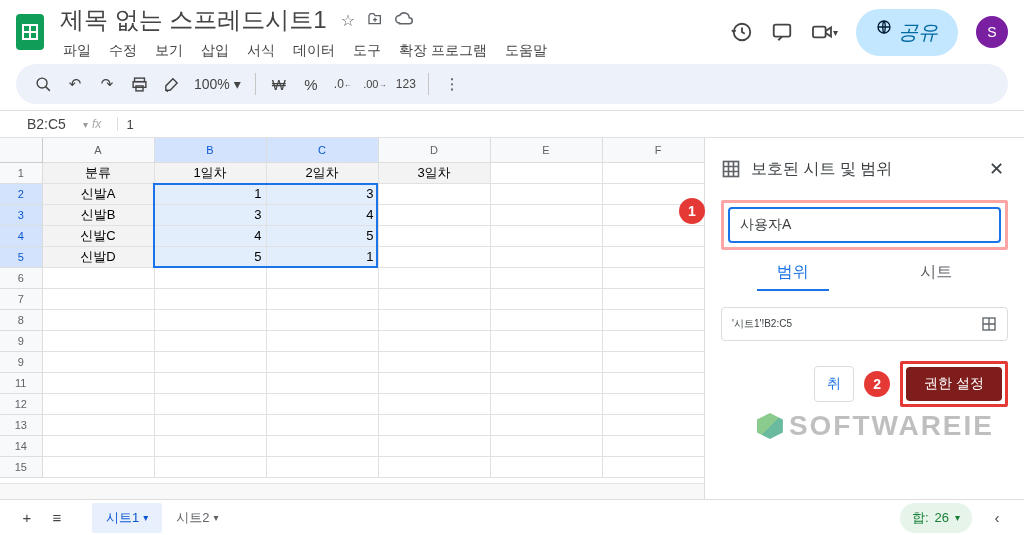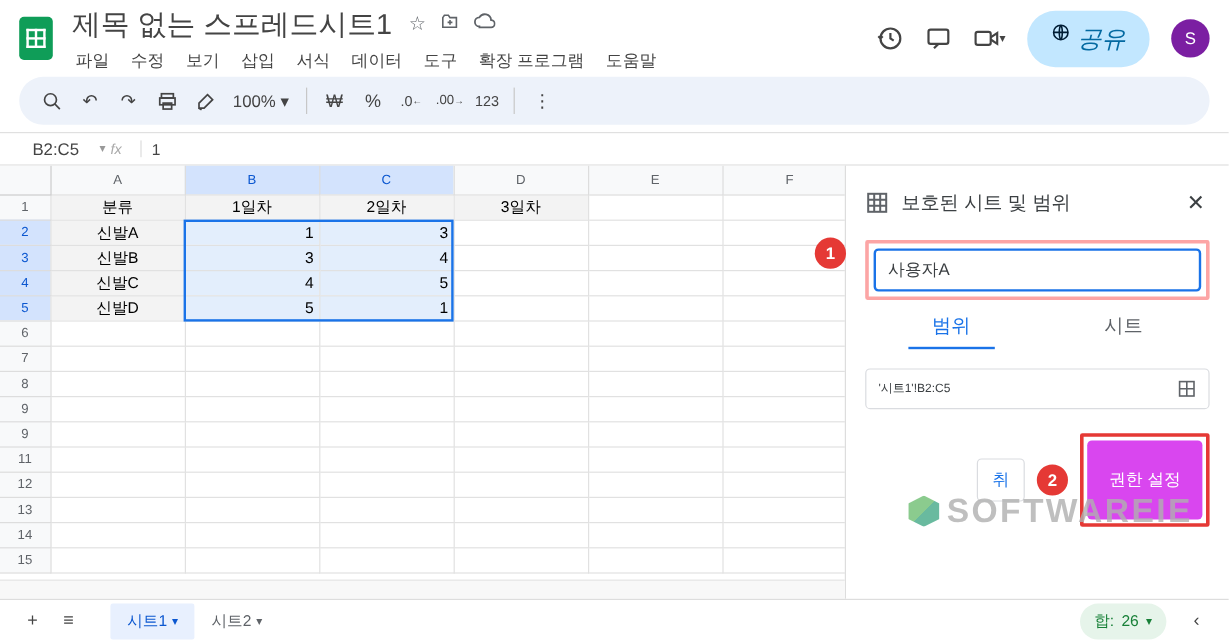--- a/index.html
+++ b/index.html
@@ -58,21 +58,21 @@
 .highlight-box { border: 3px solid #fca5a5; border-radius: 2px; position: relative; padding: 4px; margin-bottom: 6px; }
 .desc-input { width: 100%; border: 2px solid #1a73e8; border-radius: 4px; padding: 8px 10px; font-size: 14px; color: #3c4043; outline: none; }
 .tabs { display: flex; justify-content: space-around; margin-bottom: 16px; }
 .tab { font-size: 16px; color: #5f6368; padding: 6px 20px; cursor: pointer; }
 .tab.active { color: #1a73e8; border-bottom: 2px solid #1a73e8; font-weight: 500; }
 .range-input-row { display: flex; align-items: center; border: 1px solid #dadce0; border-radius: 4px; padding: 8px 10px; margin-bottom: 20px; }
 .range-input { flex: 1; border: none; outline: none; font-size: 10px; color: #3c4043; }
 .grid-icon { width: 16px; height: 16px; color: #5f6368; }
 .action-row { display: flex; justify-content: flex-end; align-items: center; gap: 10px; }
 .cancel-btn { padding: 8px 12px; font-size: 14px; color: #1a73e8; cursor: pointer; border: 1px solid #dadce0; border-radius: 4px; background: #fff; }
-.confirm-btn { padding: 24px 18px; font-size: 14px; color: #fff; background: #d946ef; border: none; border-radius: 4px; cursor: pointer; }
+.confirm-btn { padding: 8px 18px; font-size: 14px; color: #fff; background: #7f1d1d; border: none; border-radius: 4px; cursor: pointer; }
 .highlight-box2 { border: 3px solid #e53935; border-radius: 2px; padding: 3px; }
 .badge { position: absolute; width: 26px; height: 26px; background: #e53935; border-radius: 50%; color: #fff; display: flex; align-items: center; justify-content: center; font-weight: bold; font-size: 14px; z-index: 10; }
 
 
 .sheet-bar { position: absolute; bottom: 0; left: 0; right: 0; height: 36px; border-top: 1px solid #ddd; display: flex; align-items: center; padding: 0 12px; background: #fff; }
 .sheet-tab { padding: 6px 14px; font-size: 13px; cursor: pointer; display: flex; align-items: center; gap: 4px; color: #5f6368; }
 .sheet-tab.active { color: #0b57d0; background: #e8f0fe; font-weight: 500; border-radius: 2px; }
 .sheet-actions { margin-left: auto; display: flex; align-items: center; gap: 10px; }
 .sum-btn { background: #e6f4ea; color: #188038; padding: 6px 12px; border-radius: 16px; font-size: 13px; display: flex; align-items: center; gap: 6px; cursor: pointer; }
 .scroll-h { position: absolute; bottom: 36px; left: 0; right: 320px; height: 16px; background: #f8f8f8; border-top: 1px solid #e5e5e5; }

